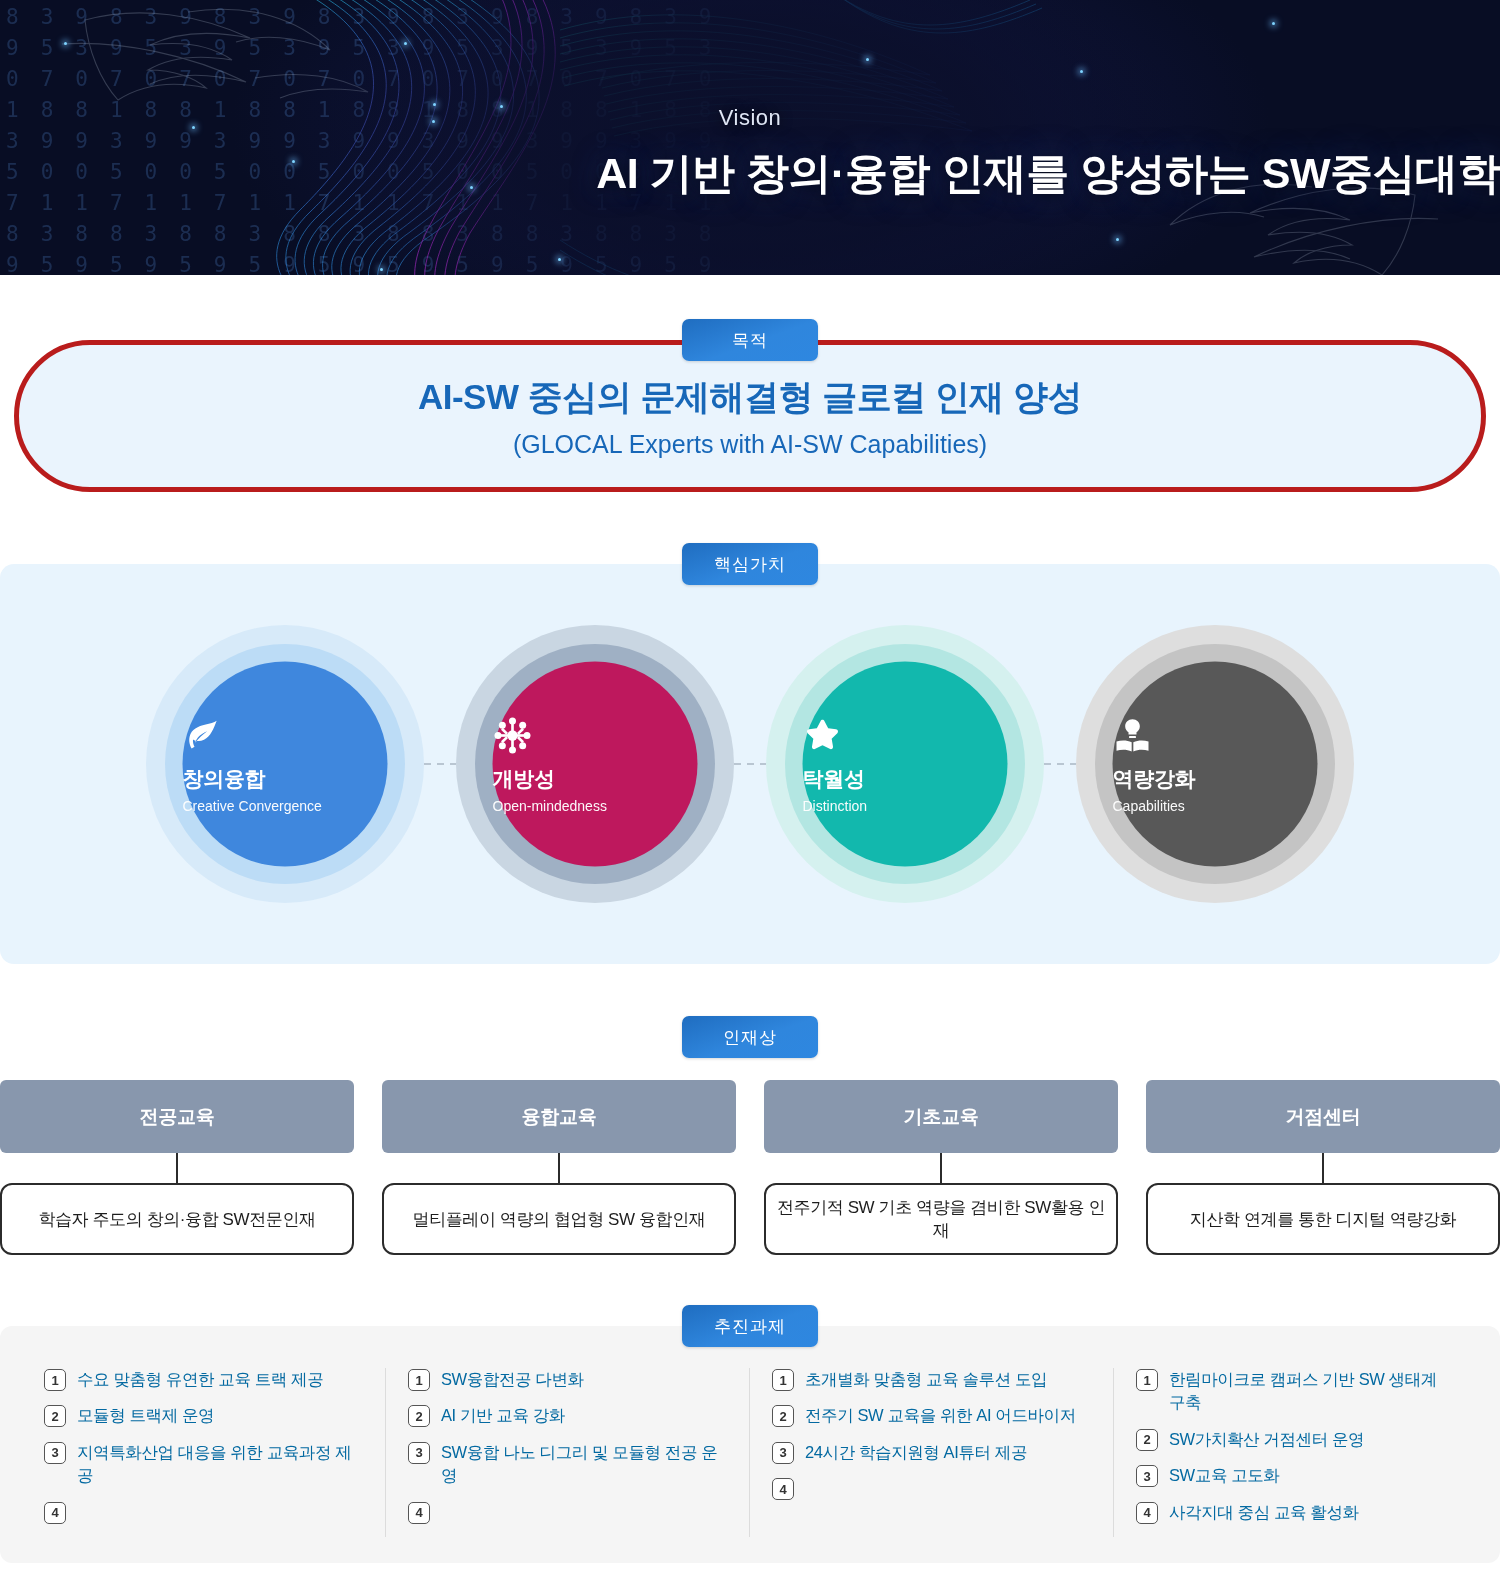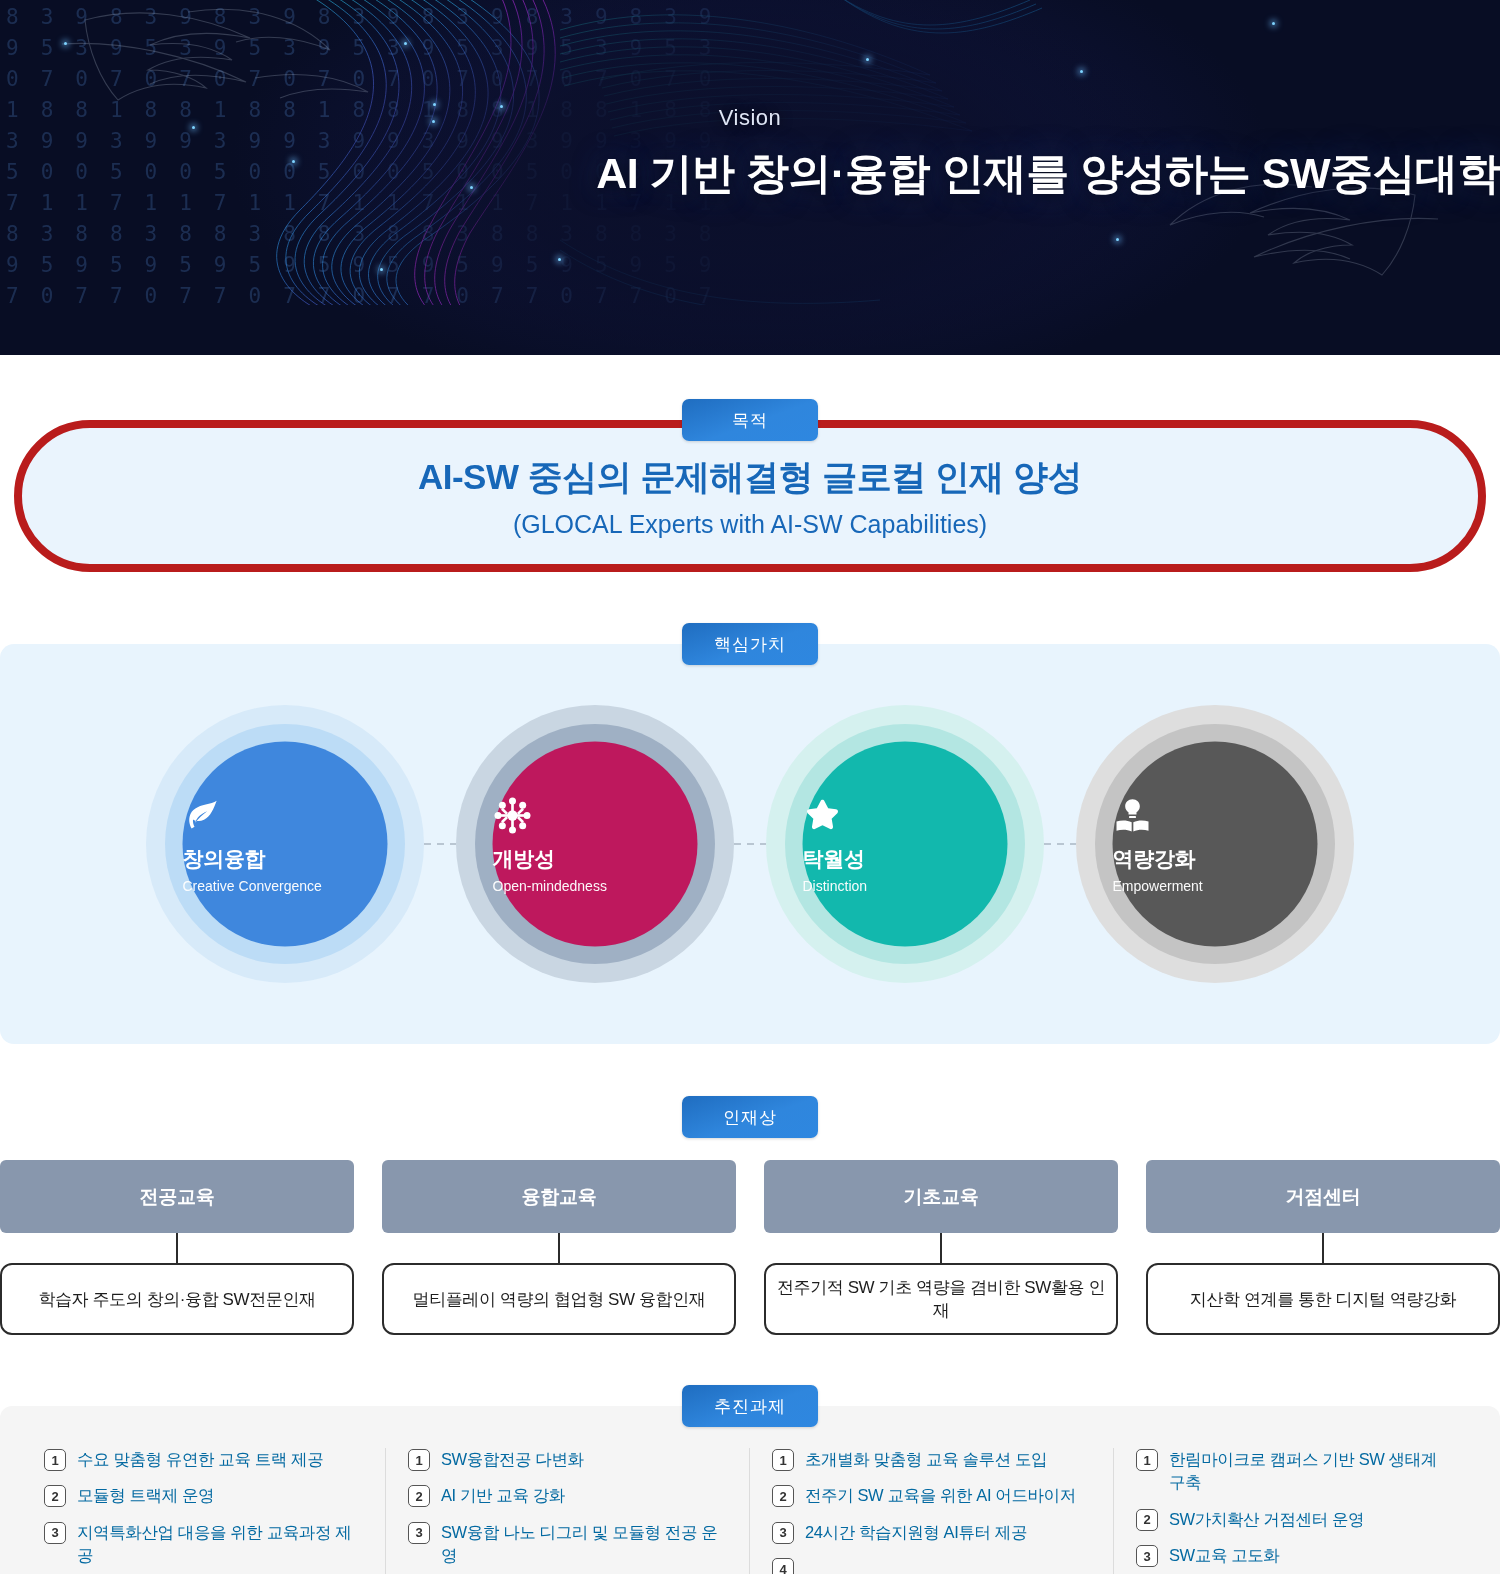--- a/index.html
+++ b/index.html
@@ -7,21 +7,21 @@
     width: 1500px;
     background: #ffffff;
     font-family: "Liberation Sans", "DejaVu Sans", sans-serif;
   }
   body { width: 1500px; min-height: 1574px; position: relative; overflow-x: hidden; }
 
   
   .hero {
     position: relative;
     width: 1500px;
-    height: 355px;
+    height: 275px;
     overflow: hidden;
     background:
       radial-gradient(ellipse 650px 300px at 50% 45%, #151d47 0%, #0d1235 45%, #080d24 80%),
       linear-gradient(180deg, #0a1030 0%, #070b1e 100%);
   }
   .hero-digits {
     position: absolute; inset: 0;
     font-family: "DejaVu Sans Mono", monospace;
     font-size: 21px;
     line-height: 31px;
@@ -68,21 +68,21 @@
     box-shadow: 0 1px 3px rgba(0,0,0,.16);
   }
 
   
   .purpose-wrap { position: relative; margin-top: 44px; }
   .purpose-badge { position: relative; z-index: 3; }
   .purpose-box {
     position: relative;
     margin: -21px 14px 0 14px;
     height: 152px;
-    border: 8px solid #b91c1c;
+    border: 5px solid #b91c1c;
     border-radius: 76px;
     background: #eaf4fd;
     display: flex; flex-direction: column; align-items: center; justify-content: center;
   }
   .purpose-kr {
     color: #1767b8; font-size: 35px; font-weight: 700; letter-spacing: -0.5px;
   }
   .purpose-en {
     margin-top: 9px; color: #1767b8; font-size: 25px; font-weight: 400;
   }
@@ -371,21 +371,21 @@
         <span class="core" style="background: rgb(88, 88, 88);">
           <span class="core-icon">
             <svg viewBox="0 0 24 24">
               <path d="M12 2.2c-2.5 0-4.4 1.9-4.4 4.2 0 1.6.9 2.9 2 3.7v1.3h4.8V10.1c1.1-.8 2-2.1 2-3.7 0-2.3-1.9-4.2-4.4-4.2z"></path>
               <rect x="9.9" y="12.3" width="4.2" height="1.2" rx=".5"></rect>
               <path d="M2.4 15.6c2.8-.8 6.3-.9 9.1.5v5.5c-2.8-1.4-6.3-1.3-9.1-.5z"></path>
               <path d="M21.6 15.6c-2.8-.8-6.3-.9-9.1.5v5.5c2.8-1.4 6.3-1.3 9.1-.5z"></path>
             </svg>
           </span>
           <span class="core-kr">역량강화</span>
-          <span class="core-en">Empowerment</span>
+          <span class="core-en">Capabilities</span>
         </span>
       </div>
 
     </div>
   </div>
 </section>
 
 <section class="talent-wrap">
   <div class="badge-row talent-badge">
     <span class="sec-badge">인재상</span>

